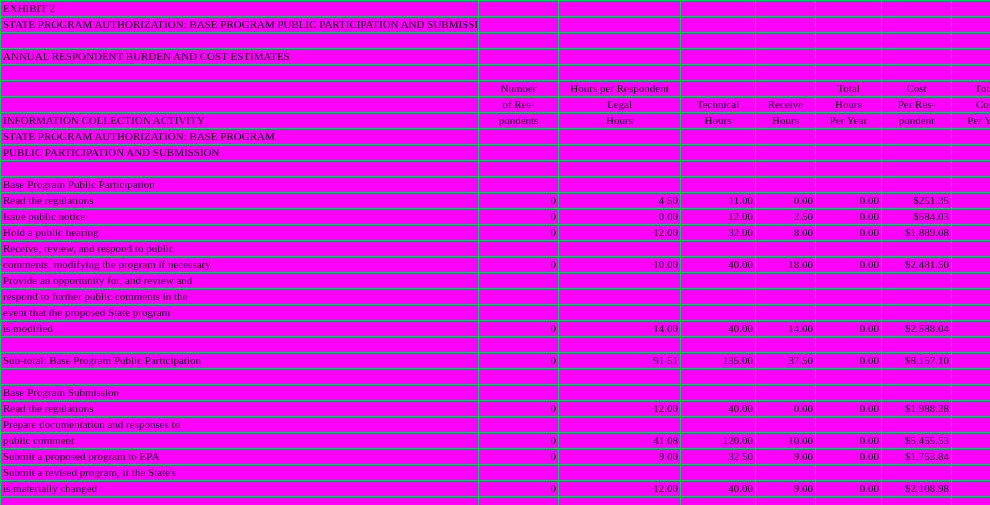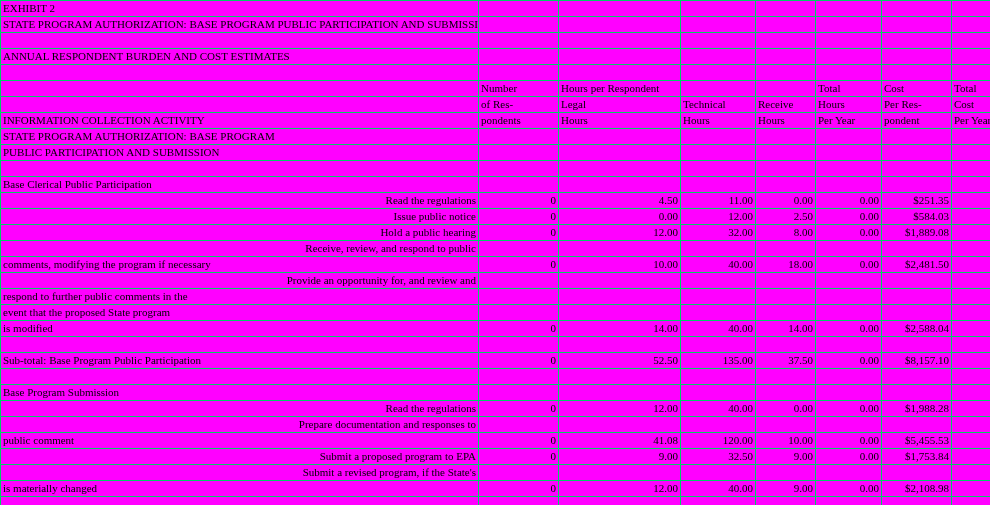--- a/index.html
+++ b/index.html
@@ -39,23 +39,23 @@
   }
   .c0 { width: 478px; }
   .c1 { width: 80px; }
   .c2 { width: 122px; }
   .c3 { width: 75px; }
   .c4 { width: 60px; }
   .c5 { width: 66px; }
   .c6 { width: 70px; }
   .c7 { width: 69px; }
   .num { text-align: right; }
-  .lbl-indent1 { padding-left: 12px; text-align: right; }
+  .lbl-indent1 { padding-left: 12px; }
   .lbl-indent2 { padding-left: 20px; margin-left: 12px; }
-  .hdr { text-align: left; }
+  .hdr { text-align: center; }
   .blankrow td { height: 15px; }
 </style>
 </head>
 <body>
 
 <div class="sheet">
   <table class="grid">
     <colgroup>
       <col class="c0">
         <col class="c1">
@@ -175,21 +175,21 @@
         <td></td>
         <td></td>
         <td></td>
         <td></td>
         <td></td>
         <td></td>
         <td></td>
       </tr>
 
       <tr>
-        <td>Base Clerical Public Participation</td>
+        <td>Base Program Public Participation</td>
         <td></td>
         <td></td>
         <td></td>
         <td></td>
         <td></td>
         <td></td>
         <td></td>
       </tr>
 
       <tr>
@@ -294,21 +294,21 @@
         <td></td>
         <td></td>
         <td></td>
         <td></td>
         <td></td>
       </tr>
 
       <tr>
         <td>Sub-total:  Base Program Public Participation</td>
         <td class="num">0</td>
-        <td class="num">52.50</td>
+        <td class="num">91.51</td>
         <td class="num">135.00</td>
         <td class="num">37.50</td>
         <td class="num">0.00</td>
         <td class="num">$8,157.10</td>
         <td class="num">$0.00</td>
       </tr>
 
       <tr class="blankrow">
         <td></td>
         <td></td>

